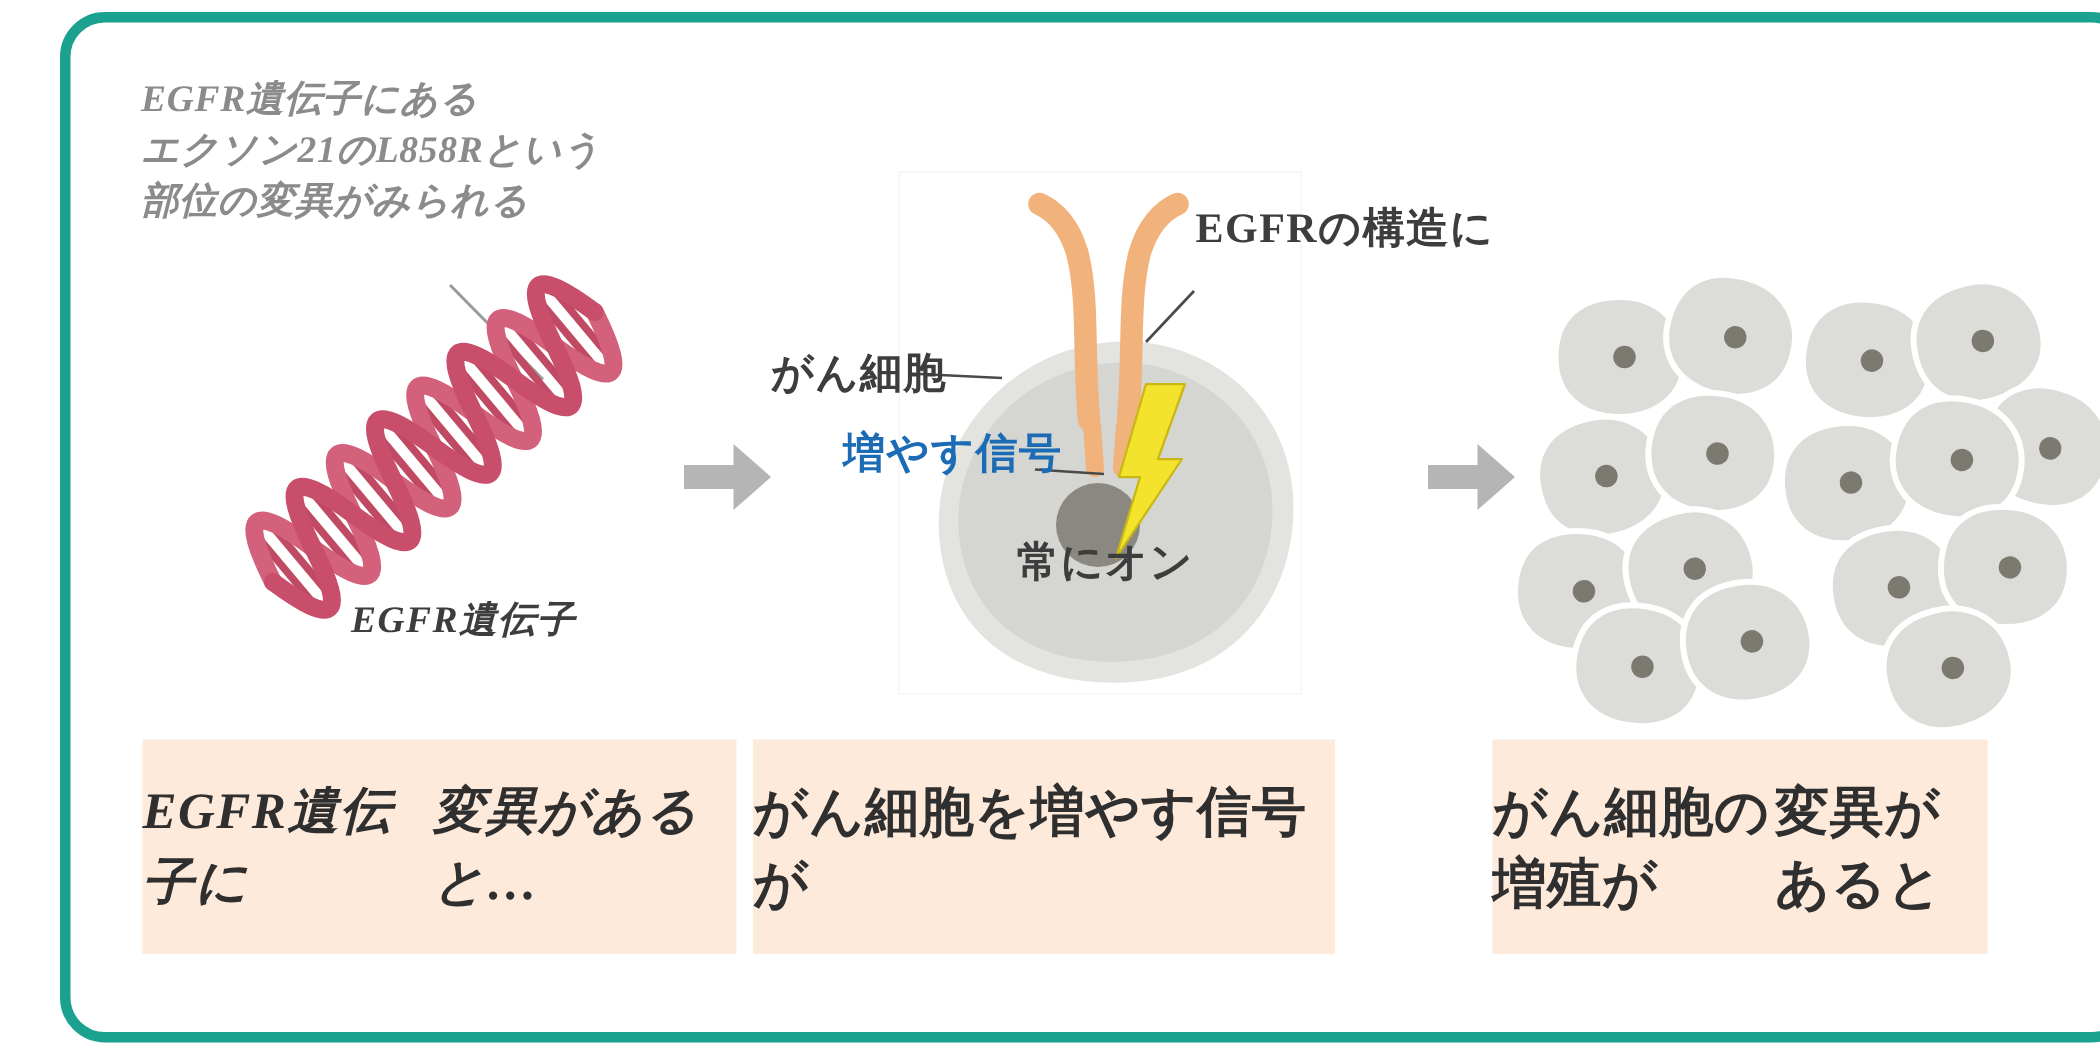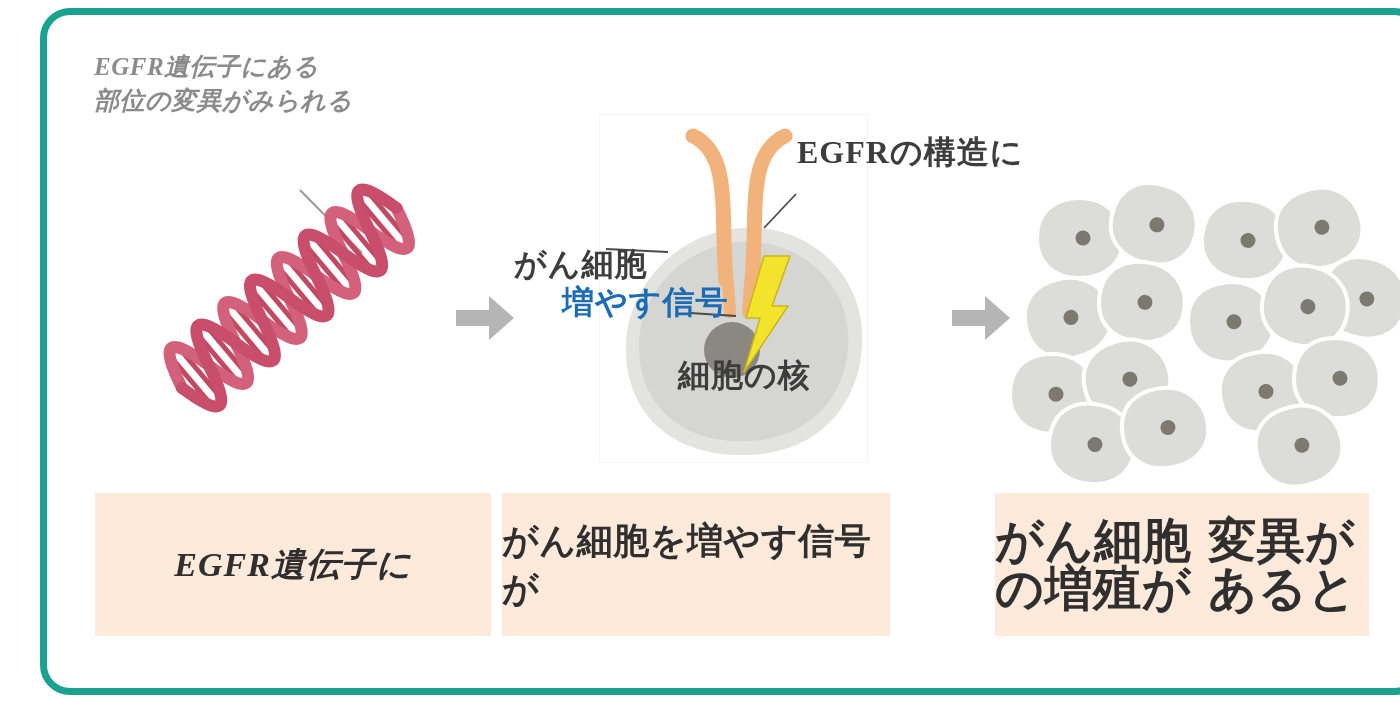--- a/index.html
+++ b/index.html
@@ -8,32 +8,32 @@
   .frame{position:absolute;left:8px;top:8px;right:8px;bottom:8px;
          border:7px solid var(--frame-teal,#1aa18f);border-radius:30px;}
   .panel2-bg{position:absolute;left:568px;top:115px;width:267px;height:347px;background:#ffffff;
              box-shadow:0 0 0 1px rgba(0,0,0,0.04);z-index:1;}
   .art{position:absolute;left:0;top:0;z-index:2;pointer-events:none;}
   .txt{position:absolute;z-index:3;white-space:nowrap;}
   .annotation{left:62px;top:50px;font-size:25px;font-weight:700;font-style:italic;
               color:var(--annotation-gray,#8b8b8b);line-height:34px;letter-spacing:.5px;}
   .dna-label{left:202px;top:396px;font-size:25px;font-weight:700;font-style:italic;
              color:var(--label-dark,#4a4a4a);letter-spacing:1px;}
-  .mid-label{font-size:32px;font-weight:600;color:var(--label-dark,#3d3d3d);
+  .mid-label{font-size:28px;font-weight:600;color:var(--label-dark,#3d3d3d);
              line-height:33px;letter-spacing:1px;text-align:right;}
-  .cell-label{left:482px;top:248px;}
+  .cell-label{left:482px;top:233px;}
   .receptor-label{left:765px;top:136px;}
   .signal-label{left:530px;top:286px;color:var(--signal-blue,#1c6cb5);}
   .nucleus-label{left:646px;top:359px;}
   .caption{position:absolute;top:493px;height:143px;background:var(--caption-bg,#fdeadb);
            color:var(--caption-text,#2f2f2f);display:flex;flex-direction:row;justify-content:center;
            align-items:center;text-align:left;font-weight:800;z-index:3;}
   .caption-1{left:63px;width:396px;font-size:34px;font-style:italic;line-height:47px;letter-spacing:1px;}
   .caption-2{left:470px;width:388px;font-size:36px;line-height:48px;letter-spacing:.5px;}
-  .caption-3{left:963px;width:374px;font-size:48px;line-height:48px;letter-spacing:.5px;}
+  .caption-3{left:963px;width:330px;font-size:36px;line-height:48px;letter-spacing:.5px;}
 
   
   .dna-a{stroke:var(--dna-pink,#d4617b);stroke-width:12;fill:none;stroke-linecap:round;}
   .dna-b{stroke:var(--dna-pink-dark,#c84e6b);stroke-width:12;fill:none;stroke-linecap:round;}
   .dna-rung{stroke:var(--dna-rung-pink,#c04a63);stroke-width:5;fill:none;stroke-linecap:round;}
   .ptr{stroke:#9a9a9a;stroke-width:2;}
   .ptr-dark{stroke:#4a4a4a;stroke-width:1.8;}
   .arrow{fill:var(--arrow-gray,#b5b5b5);}
   .cell-outer{fill:var(--cell-outer-gray,#e3e3e0);}
   .cell-body{fill:var(--cell-body-gray,#d5d5d2);}
@@ -106,34 +106,37 @@
       <use href="#cell-proto" transform="translate(1199,322) rotate(-5)"></use>
       <use href="#cell-proto" transform="translate(1273,306) rotate(12)"></use>
       <use href="#cell-proto" transform="translate(1231,392) rotate(-9)"></use>
       <use href="#cell-proto" transform="translate(1305,378) rotate(5)"></use>
       <use href="#cell-proto" transform="translate(1267,446) rotate(-14)"></use>
     </g>
   </svg>
 
   <div class="txt annotation">
     <div>EGFR遺伝子にある</div>
+    <div>エクソン21のL858Rという</div>
     <div>部位の変異がみられる</div>
   </div>
+  <div class="txt dna-label">EGFR遺伝子</div>
 
   <div class="txt mid-label cell-label">がん細胞</div>
   <div class="txt mid-label receptor-label">
     <div>EGFRの構造に</div>
   </div>
   <div class="txt mid-label signal-label">
     <div>増やす信号</div>
   </div>
-  <div class="txt mid-label nucleus-label">細胞の核</div>
+  <div class="txt mid-label nucleus-label">常にオン</div>
 
   <div class="caption caption-1">
     <div>EGFR遺伝子に</div>
+    <div>変異があると…</div>
   </div>
   <div class="caption caption-2">
     <div>がん細胞を増やす信号が</div>
   </div>
   <div class="caption caption-3">
     <div>がん細胞の増殖が</div>
     <div>変異があると</div>
   </div>
 
 </div>

